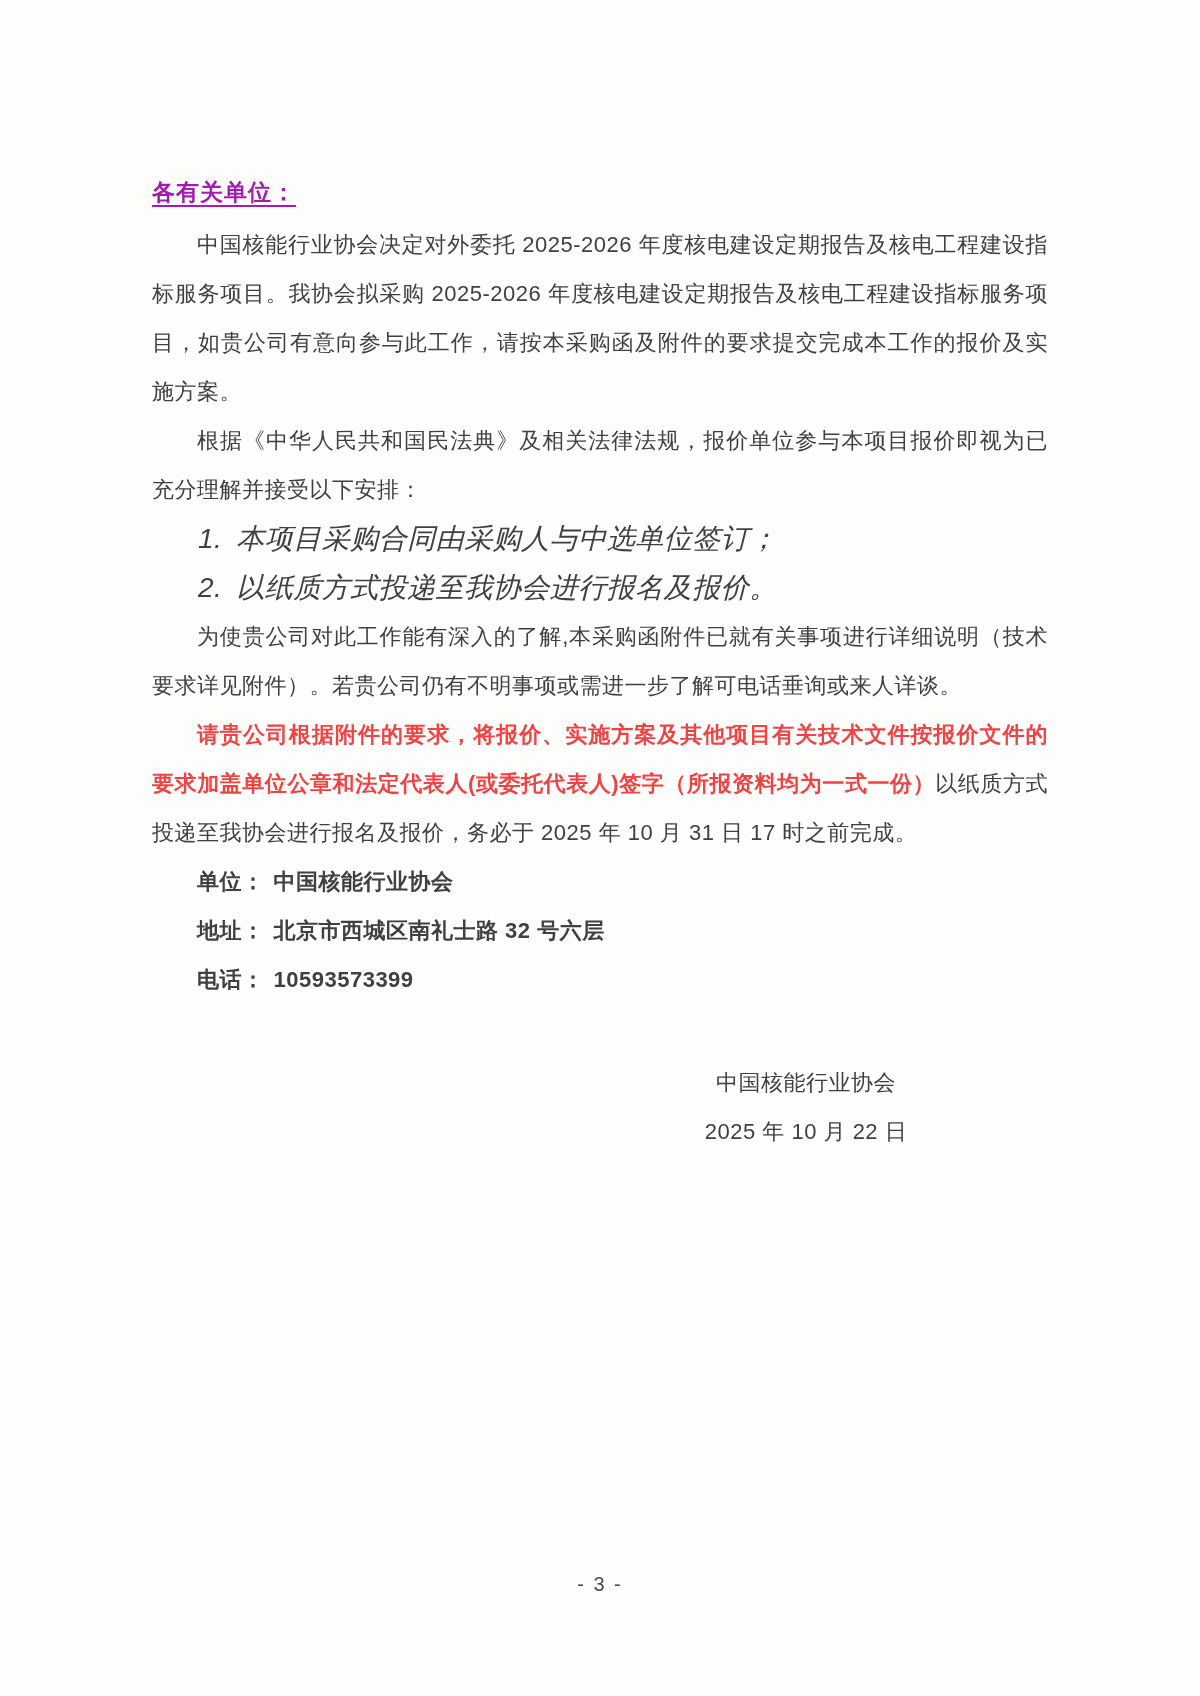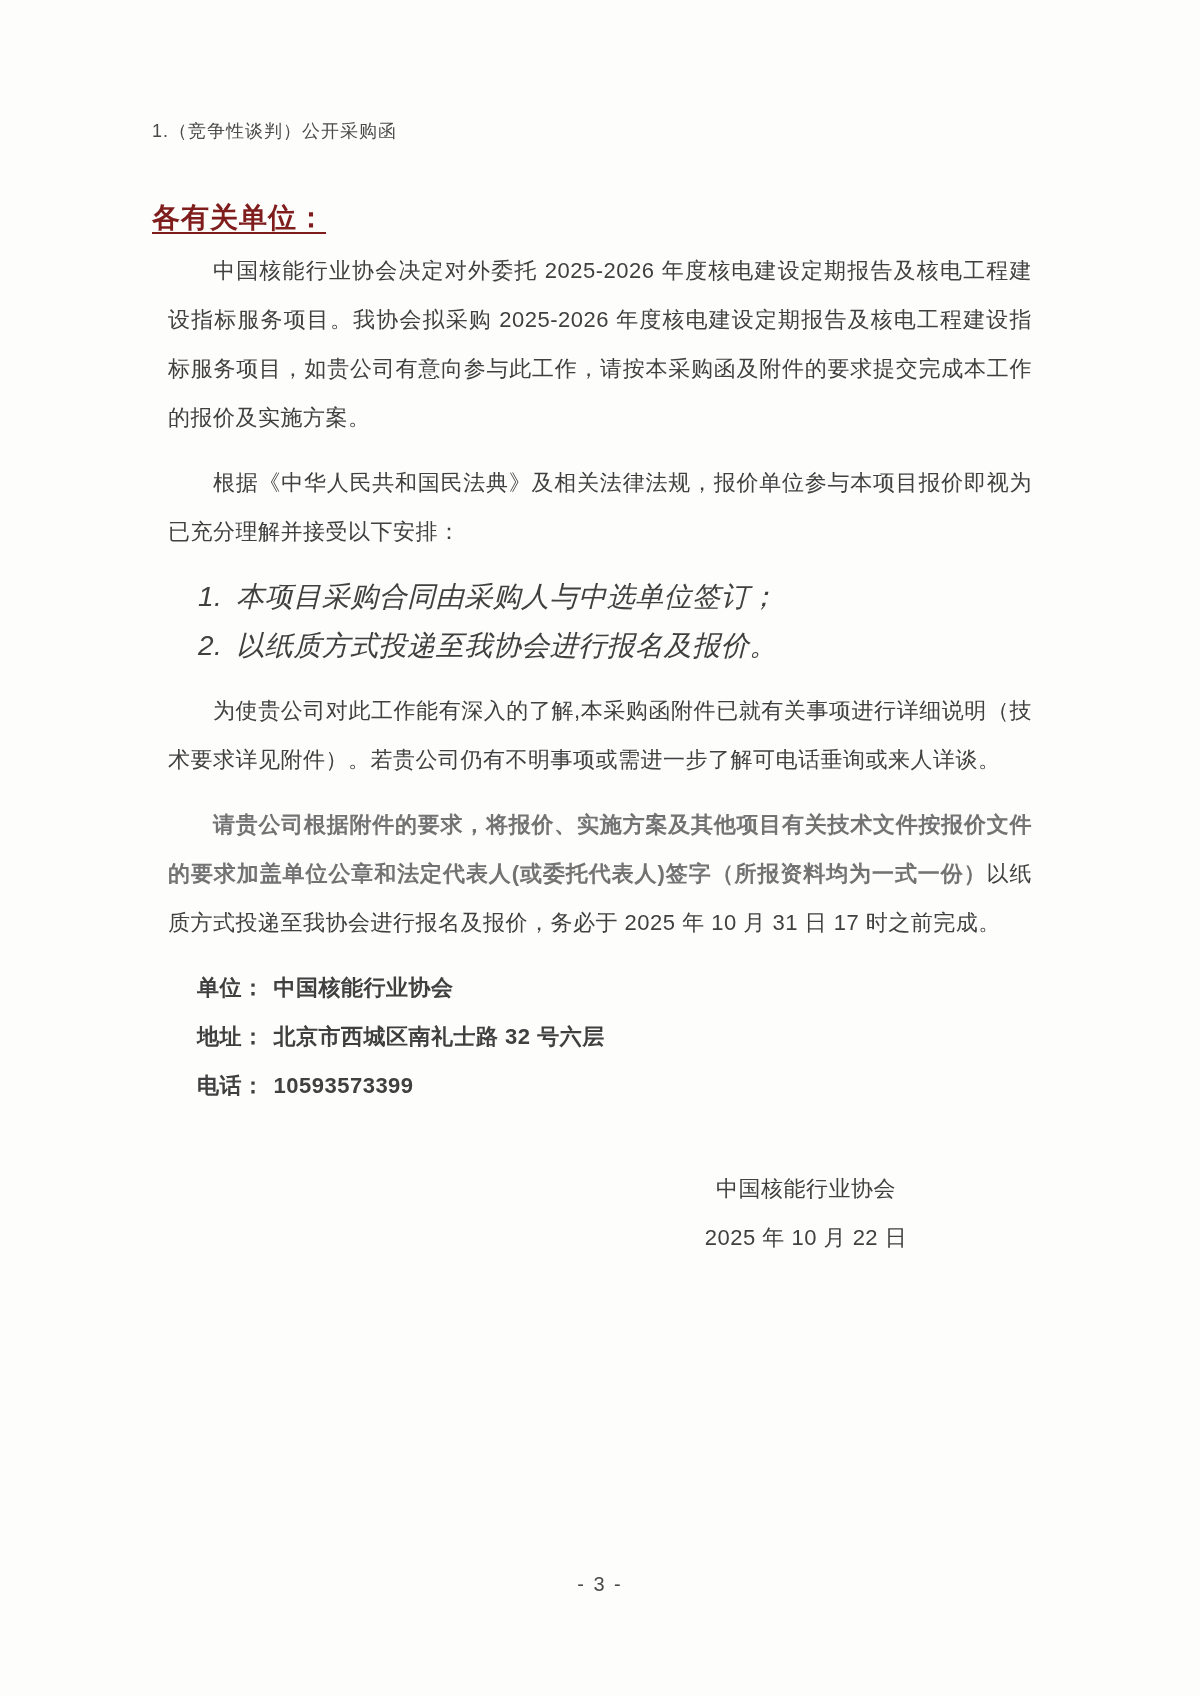--- a/index.html
+++ b/index.html
@@ -23,43 +23,43 @@
     width: 896px;
   }
   .header-label {
     font-size: 18px;
     line-height: 26px;
     color: #4a4a4a;
     letter-spacing: 1px;
   }
   .salutation {
     margin-top: 54px;
-    font-size: 28px;
+    font-size: 23px;
     line-height: 40px;
     font-weight: 700;
-    color: #7f1d1d;
+    color: #a21caf;
   }
   .salutation span {
     text-decoration: underline;
     text-decoration-thickness: 2px;
     text-underline-offset: 5px;
     letter-spacing: 1px;
   }
   .para {
-    margin: 16px;
+    margin: 0;
     font-size: 22px;
     line-height: 49px;
     text-align: justify;
     text-indent: 45px;
     letter-spacing: 0.5px;
   }
   .para.first { margin-top: 8px; }
   .bold-run {
     font-weight: 700;
-    color: #737373;
+    color: #ef4444;
   }
   .list-item {
     font-size: 28px;
     line-height: 49px;
     padding-left: 46px;
     letter-spacing: 0.5px;
     font-style: italic;
   }
   .list-item .num {
     display: inline-block;
@@ -95,21 +95,20 @@
     color: #4a4a4a;
     letter-spacing: 2px;
   }
 </style>
 </head>
 <body>
 
 <div class="page">
   <div class="content">
 
-    <div class="header-label">1.（竞争性谈判）公开采购函</div>
 
     <div class="salutation">
       <span>各有关单位：</span>
     </div>
 
     <p class="para first">中国核能行业协会决定对外委托 2025-2026 年度核电建设定期报告及核电工程建设指标服务项目。我协会拟采购 2025-2026 年度核电建设定期报告及核电工程建设指标服务项目，如贵公司有意向参与此工作，请按本采购函及附件的要求提交完成本工作的报价及实施方案。</p>
 
     <p class="para">根据《中华人民共和国民法典》及相关法律法规，报价单位参与本项目报价即视为已充分理解并接受以下安排：</p>
 
     <div class="list-item">

